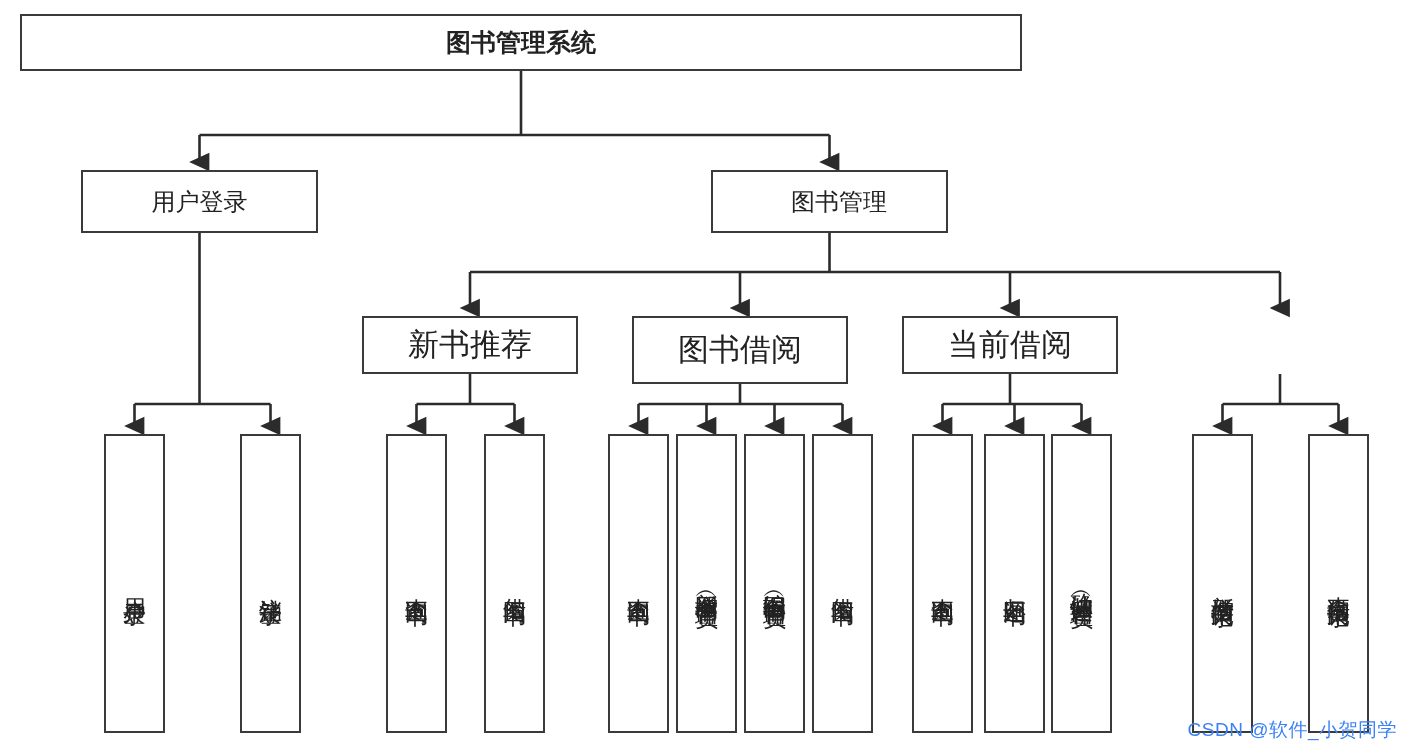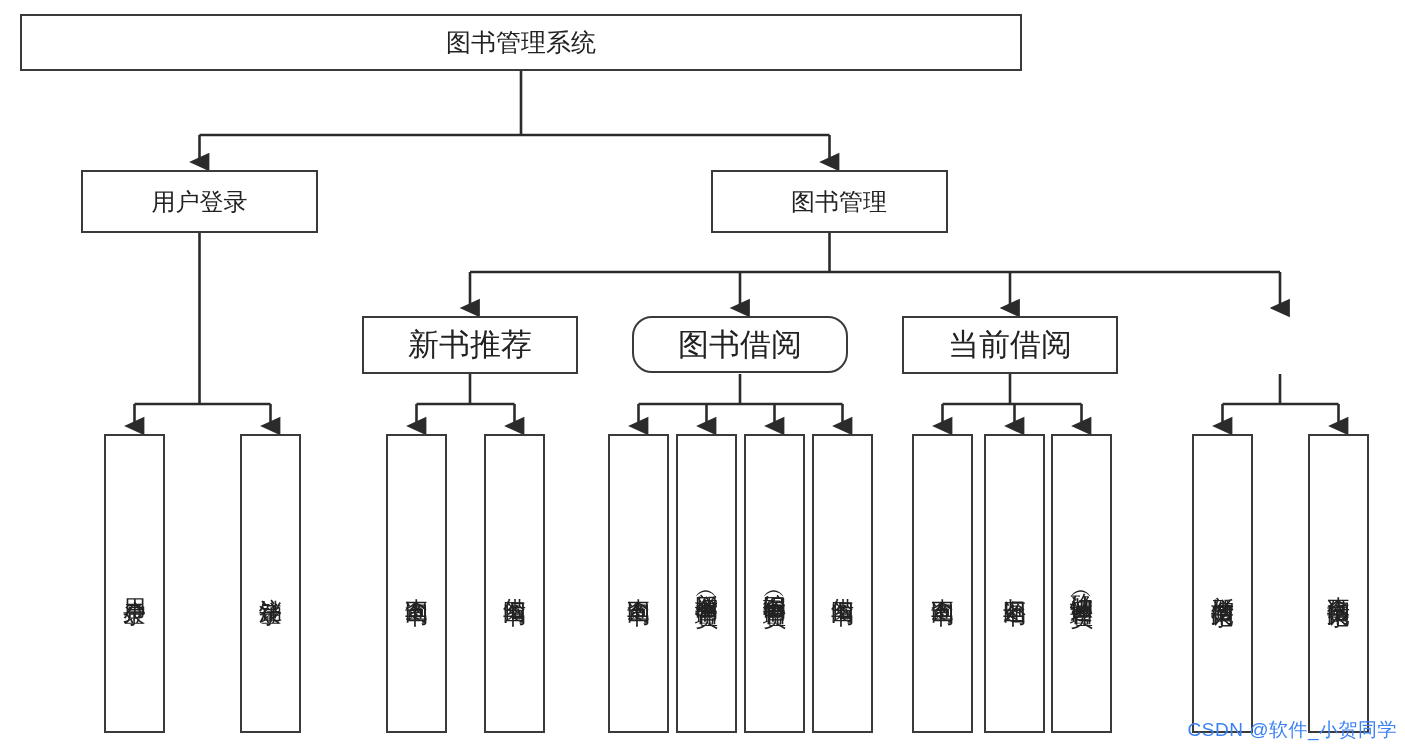--- a/index.html
+++ b/index.html
@@ -32,20 +32,21 @@
     background: #ffffff;
     display: flex;
     align-items: center;
     justify-content: center;
     color: #222222;
     line-height: 1.22;
     text-align: center;
   }
   .node.root {
     font-size: 25px;
+    font-weight: bold;
   }
   .node.lvl2 {
     font-size: 24px;
   }
   .node.lvl3 {
     font-size: 31px;
   }
   .node.leaf {
     font-size: 23px;
   }
@@ -134,21 +135,21 @@
   <div class="node lvl2" style="left:81px; top:170px; width:237px; height:63px;">
     <span class="htext">用户登录</span>
   </div>
   <div class="node lvl2" style="left:711px; top:170px; width:237px; height:63px;padding-left:19px;">
     <span class="htext">图书管理</span>
   </div>
 
   <div class="node lvl3" style="left:362px; top:316px; width:216px; height:58px;">
     <span class="htext">新书推荐</span>
   </div>
-  <div class="node lvl3" style="left:632px; top:316px; width:216px; height:57px;border-radius:20px;">
+  <div class="node lvl3" style="left:632px; top:316px; width:216px; height:68px;">
     <span class="htext">图书借阅</span>
   </div>
   <div class="node lvl3" style="left:902px; top:316px; width:216px; height:58px;">
     <span class="htext">当前借阅</span>
   </div>
 
   <div class="node leaf" style="left:104px; top:434px; width:61px; height:299px;">
     <span class="vtext">用户登录</span>
   </div>
   <div class="node leaf" style="left:240px; top:434px; width:61px; height:299px;">

